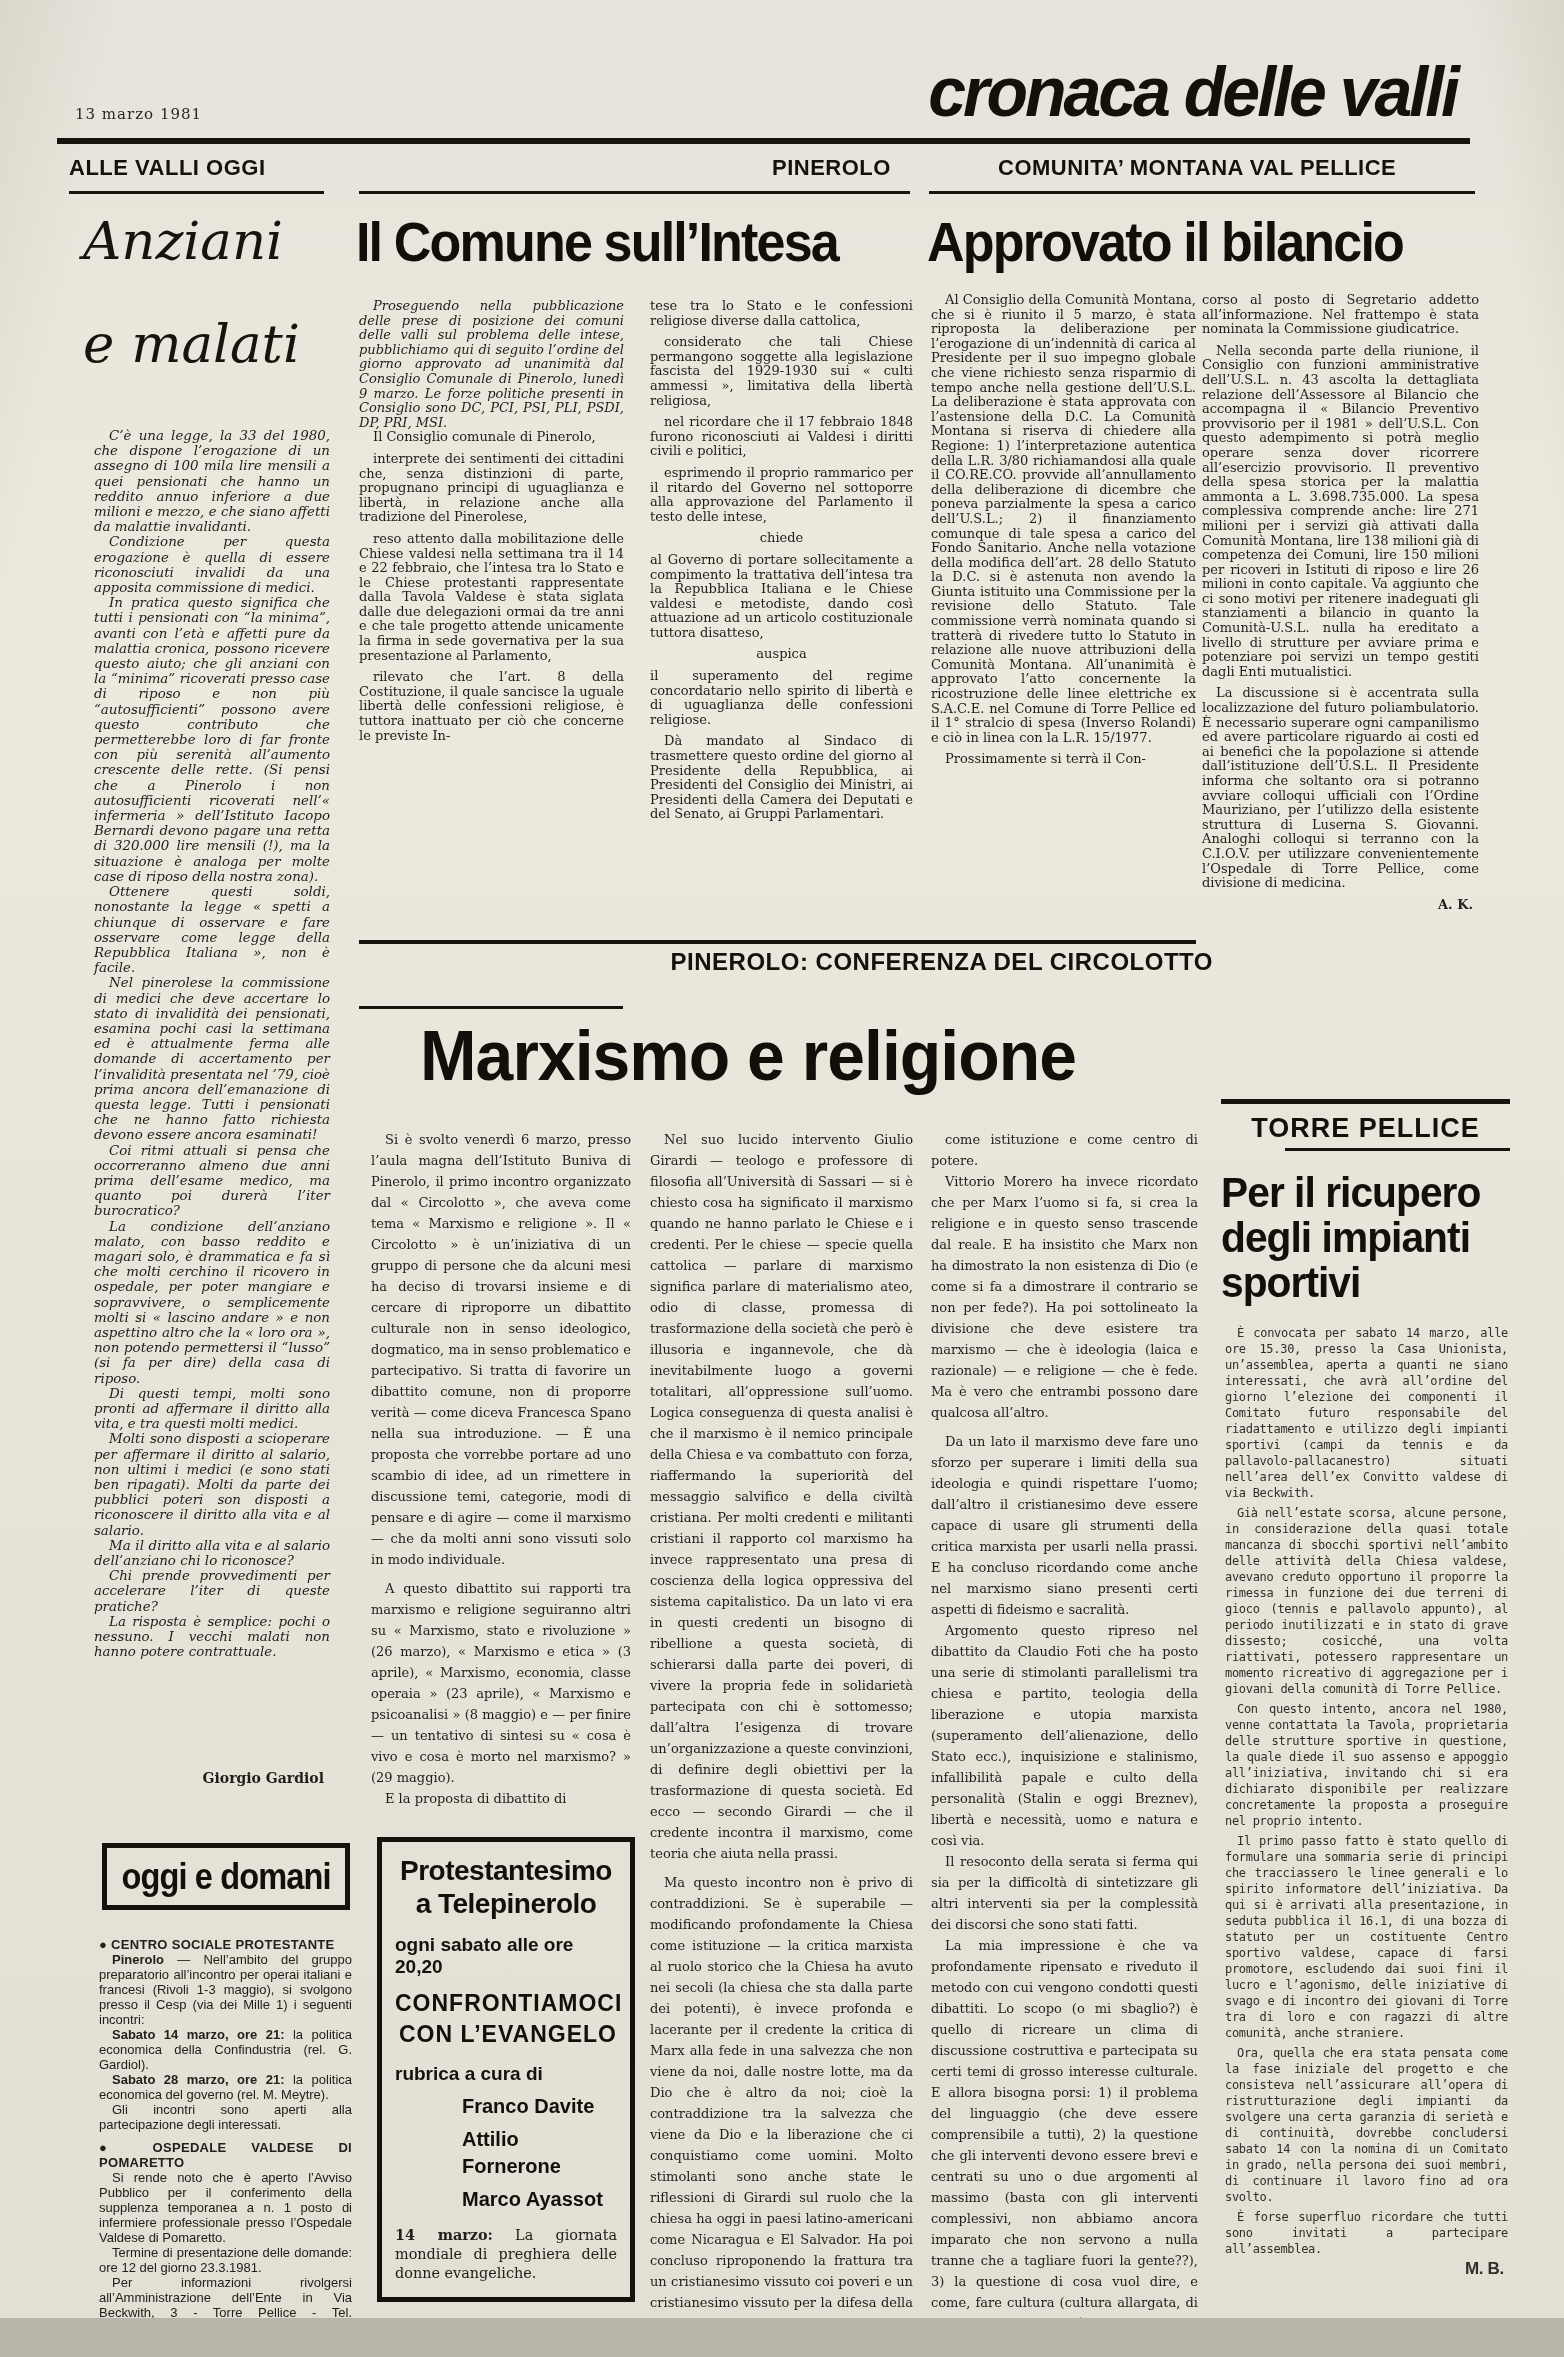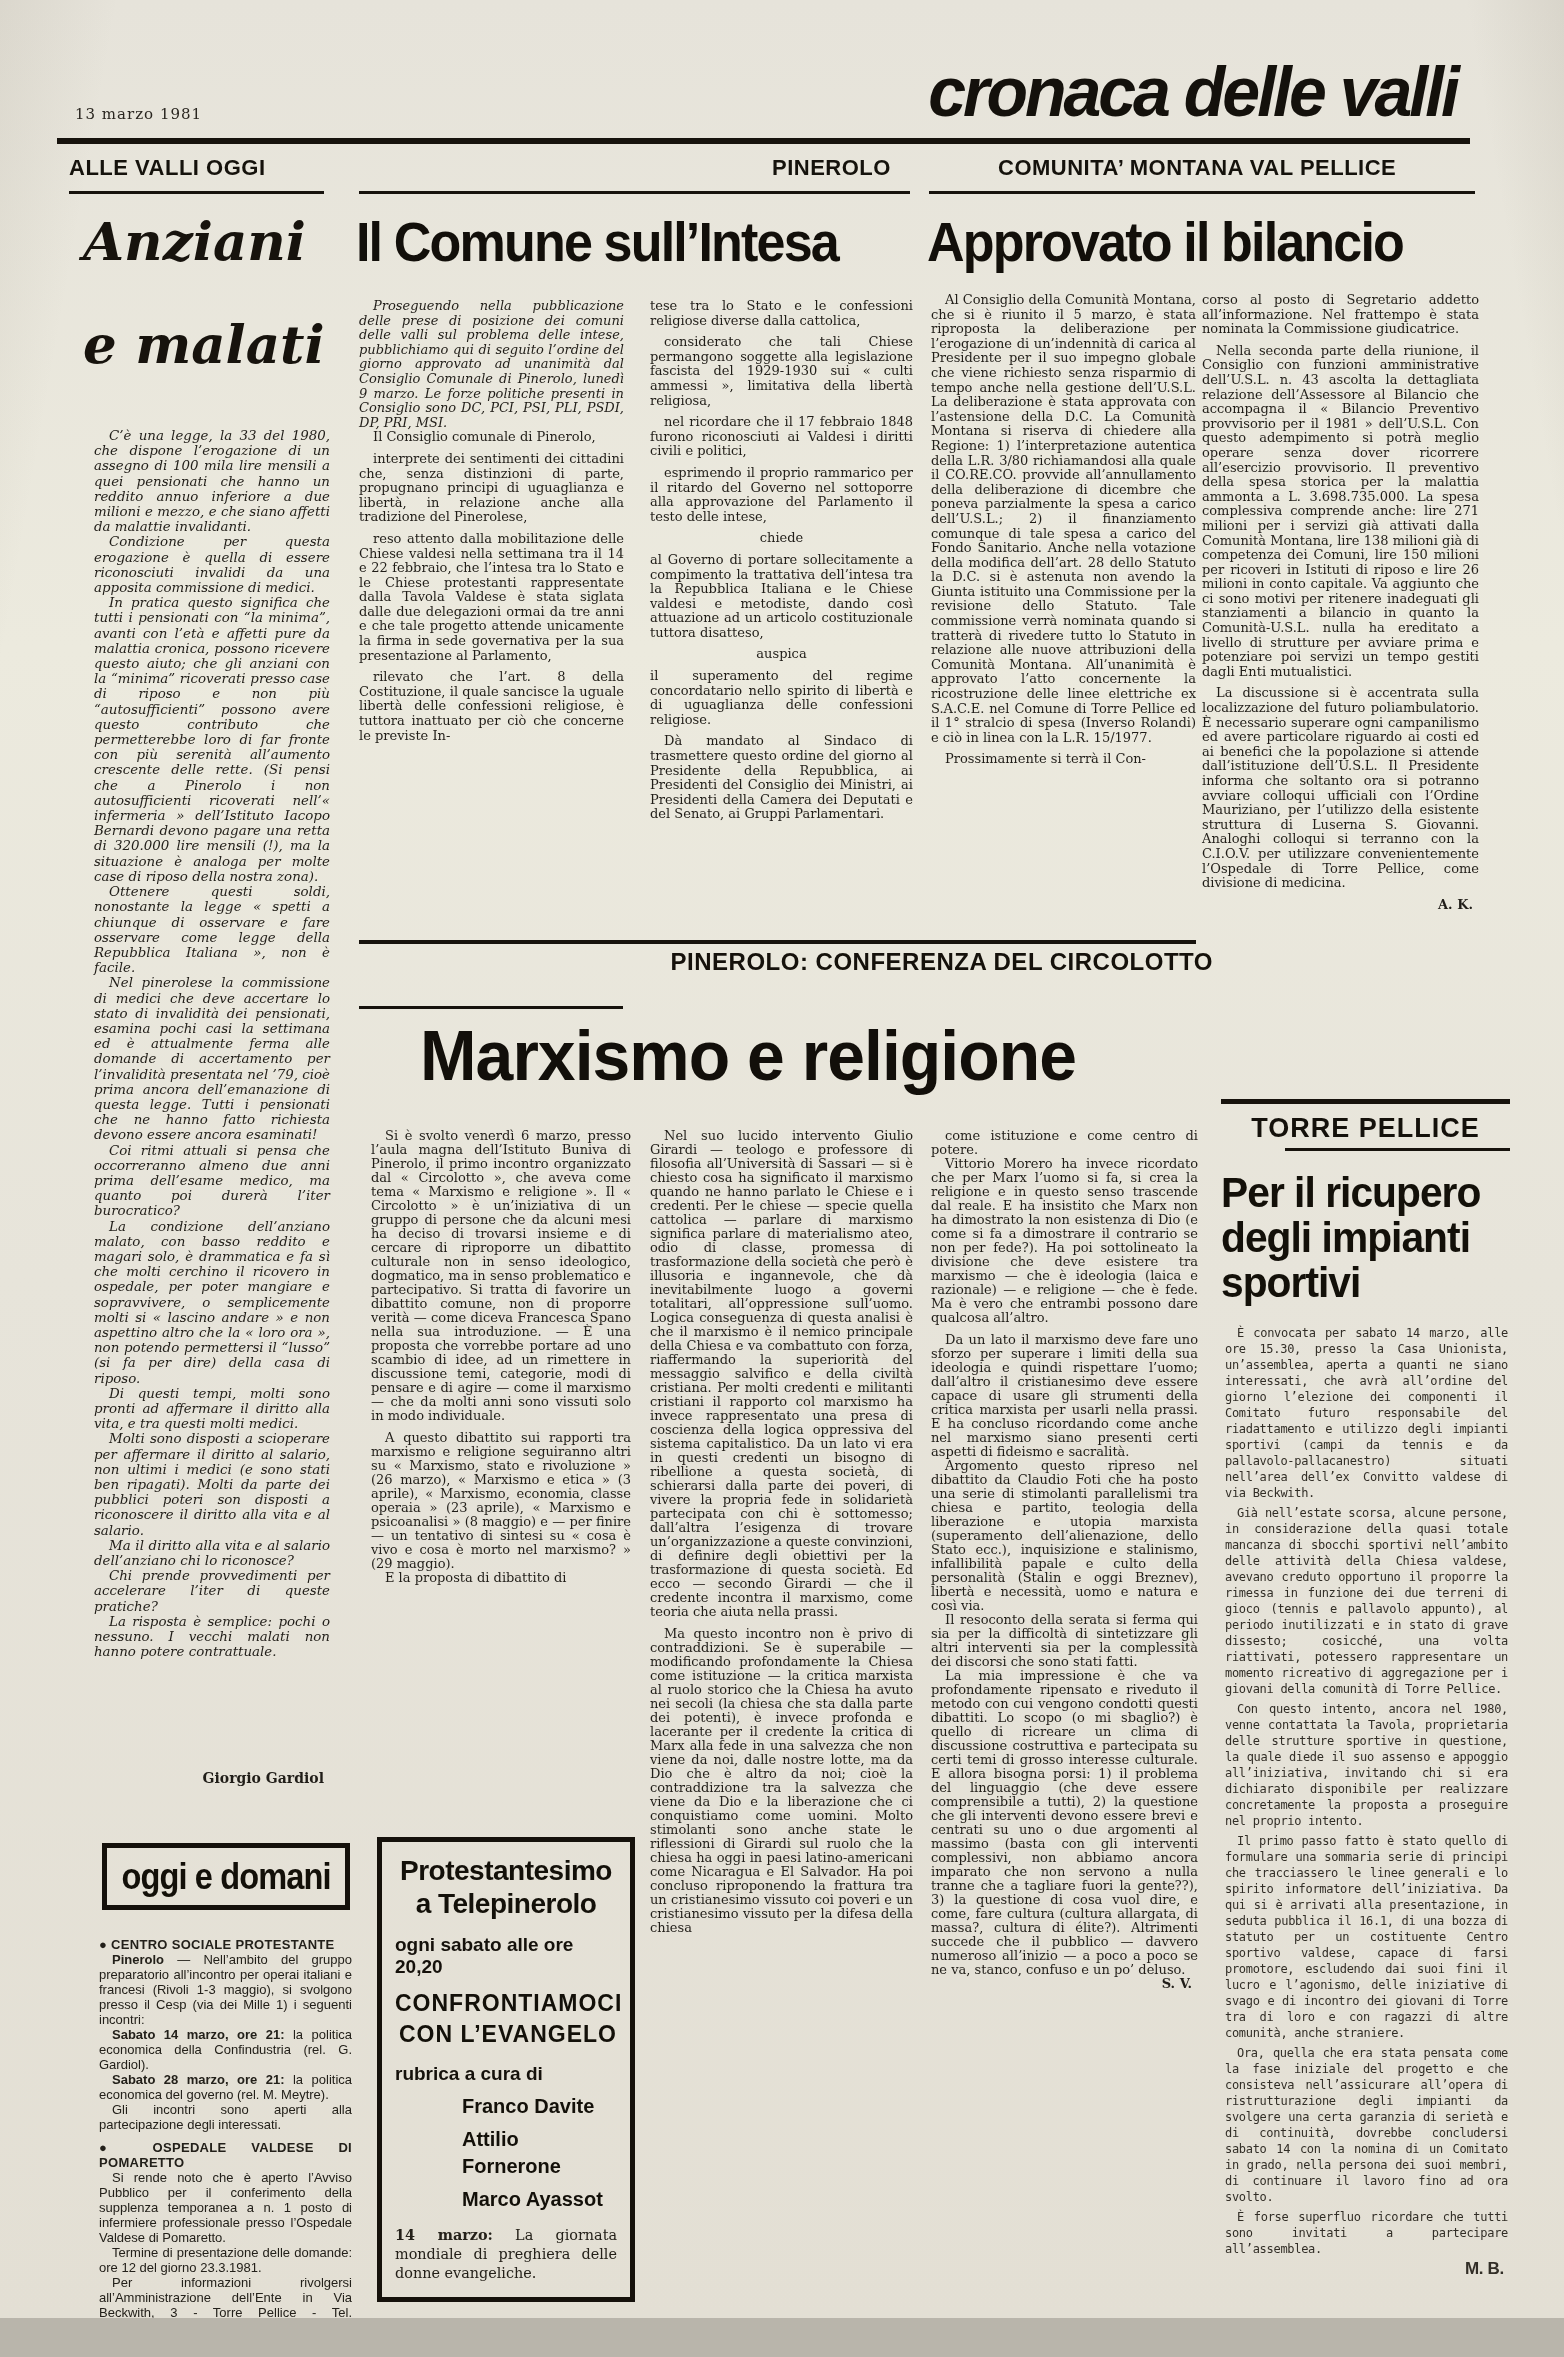--- a/index.html
+++ b/index.html
@@ -16,34 +16,34 @@
   .mono{font-family:"DejaVu Sans Mono",monospace;}
 
   .date{font-size:15px;letter-spacing:1px;color:#2a2620;}
   .masthead{font-style:italic;font-weight:bold;font-size:68px;letter-spacing:-3px;color:#14110c;
             transform:scaleY(1.04);transform-origin:right top;white-space:nowrap;}
   .seclabel{font-weight:bold;font-size:22px;letter-spacing:0.5px;color:#15120c;white-space:nowrap;}
 
   .headline{font-weight:bold;color:#120f0a;white-space:nowrap;transform-origin:left top;}
   .hl-big{font-size:56px;letter-spacing:-2px;transform:scaleX(.93);}
   .hl-marx{font-size:70px;letter-spacing:-1px;transform:scaleX(.97);}
-  .anz-title{font-family:"DejaVu Serif",serif;font-weight:bold;font-style:italic;font-size:53px;color:#17130d;white-space:nowrap;}
+  .anz-title{font-family:"DejaVu Serif",serif;font-weight:normal;font-style:italic;font-size:53px;color:#17130d;white-space:nowrap;}
 
   .col p{margin:0;text-indent:14px;}
   .col{text-align:justify;}
   .serif13{font-size:13px;line-height:14.6px;}
   .serif13 p.noind{text-indent:0;}
   .gap p{margin-top:7px;}
   .gap p:first-child{margin-top:0;}
   .ital{font-style:italic;}
   .center{text-align:center;text-indent:0 !important;}
   .byline{font-weight:bold;text-align:right;text-indent:0 !important;margin-top:6px;padding-right:6px;}
   .anzcol{font-style:italic;font-size:13.4px;line-height:15.2px;}
   .anzcol p{margin:0;text-indent:15px;}
-  .marxcol{font-size:13px;line-height:14px;}
+  .marxcol{font-size:13px;line-height:21px;}
   .marxcol p{margin:0;text-indent:14px;}
   .marxcol p.sp{margin-top:8px;}
 
   .kicker{font-weight:bold;font-size:24px;letter-spacing:0.5px;color:#15110b;text-align:right;white-space:nowrap;}
 
   .torre-label{font-weight:bold;font-size:27px;letter-spacing:1px;color:#14110b;text-align:center;}
   .torre-head{font-weight:bold;font-size:42px;line-height:45px;letter-spacing:-1px;color:#131009;transform:scaleX(.97);transform-origin:left top;}
   .torrecol{font-size:12px;line-height:16px;letter-spacing:-0.3px;color:#322e27;text-align:justify;}
   .torrecol p{margin:0 0 4px 0;text-indent:12px;}
   .torre-by{font-family:"Liberation Sans",sans-serif;font-weight:bold;font-size:17px;text-align:right;padding-right:4px;}

